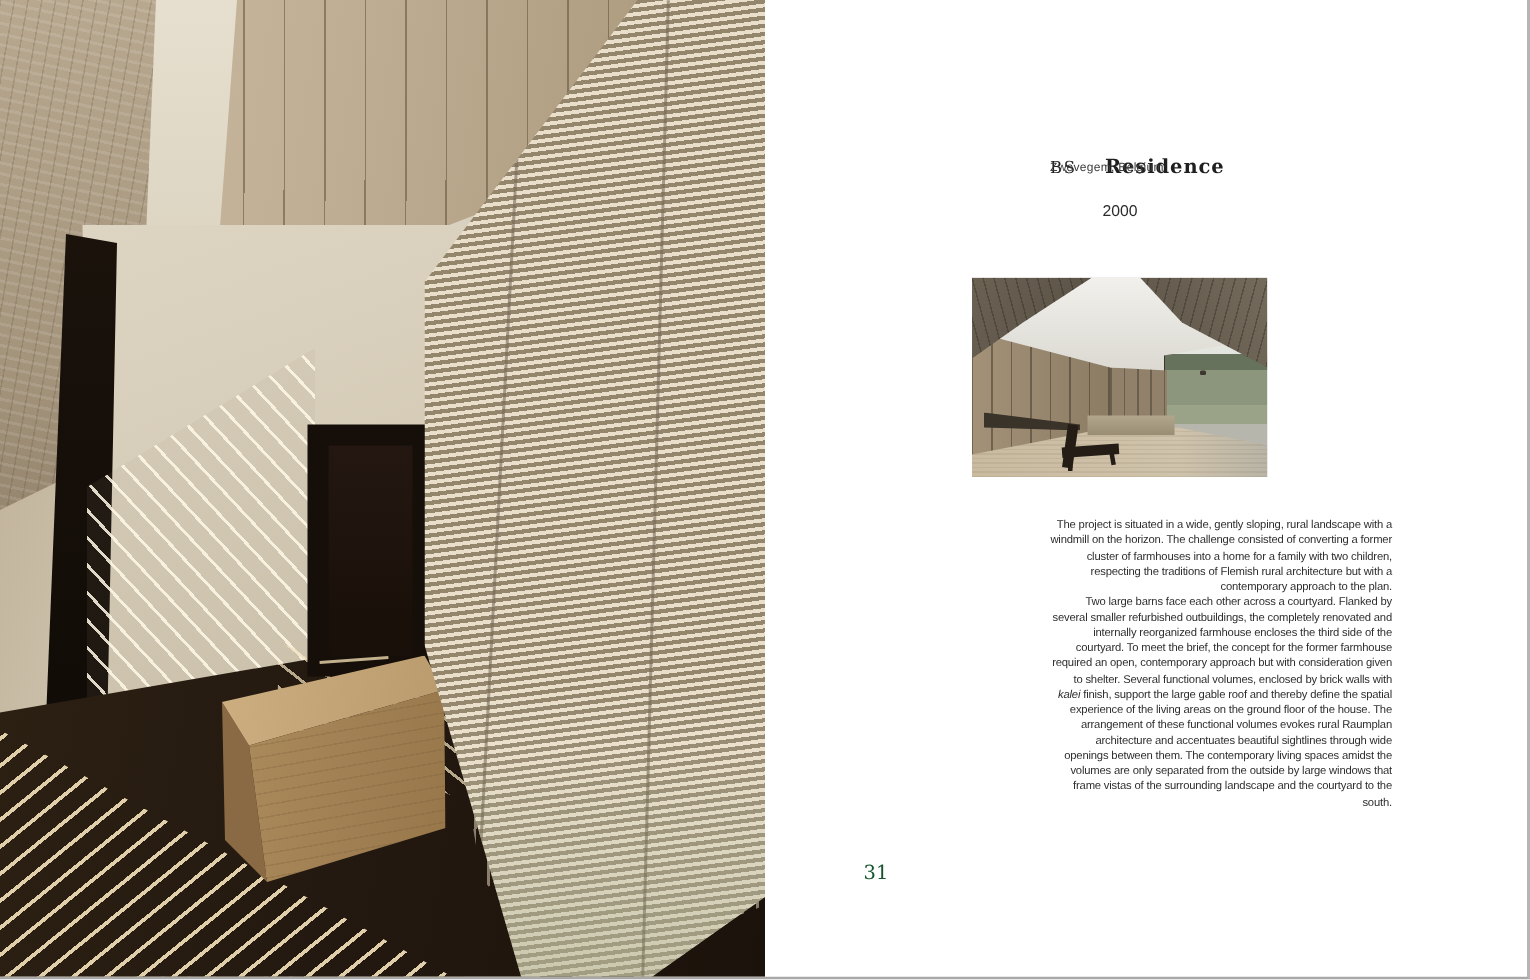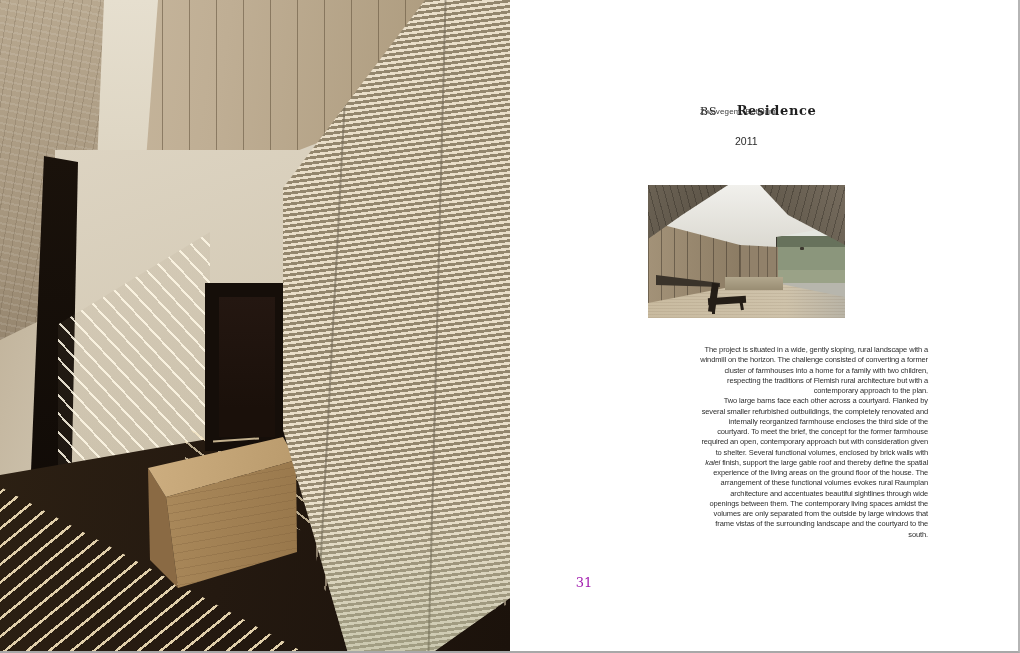--- a/index.html
+++ b/index.html
@@ -139,21 +139,21 @@
   .sp-chair-seat { left:60px; top:112px; width:38px; height:7px; background:#241d16; transform:rotate(-4deg); }
   .sp-chair-leg1 { left:64px; top:118px; width:3px; height:11px; background:#241d16; }
   .sp-chair-leg2 { left:92px; top:114px; width:3px; height:11px; background:#241d16; transform:rotate(-10deg); }
 
   .rp-body { position:absolute; left:189px; top:345px; width:229px; color:#2e2e2e;
     font-size:7.5px; line-height:10.25px; letter-spacing:-0.12px; text-align:right; }
   .rp-body p + p { text-indent:9px; }
   .rp-body em { }
 
   .rp-pagenum { position:absolute; left:52px; top:575px; width:44px; text-align:center;
-    font-family:"DejaVu Serif", serif; font-size:13px; color:#a21caf; }
+    font-family:"DejaVu Serif", serif; font-size:13px; color:#14532d; }
 </style>
 </head>
 <body>
 
 <div class="spread">
 
   <div class="page-left" role="img" aria-label="Full-bleed photograph: interior corridor with venetian blinds casting striped light across limewashed brick walls and a wood-plank ceiling, a dark doorway, a solid wooden bench and a dark floor streaked with sunlight">
     <div class="pl-ceiling"></div>
     <div class="pl-leftwall"></div>
     <div class="pl-lightband"></div>
@@ -180,21 +180,21 @@
   </div>
 
   <div class="page-right">
 
     <h1 class="rp-title">
       <span class="lead">BS</span><span class="rest">Residence</span>
     </h1>
 
     <div class="rp-location">Zwevegem, Belgium</div>
 
-    <div class="rp-year">2011</div>
+    <div class="rp-year">2000</div>
 
     <div class="rp-photo" role="img" aria-label="Interior photograph: oak wardrobe wall and concrete roof beams, large window onto a green meadow, dark wooden armchair on a beige carpet">
       <div class="sp-ceiling"></div>
       <div class="sp-window"></div>
       <div class="sp-horse"></div>
       <div class="sp-wardrobe"></div>
       <div class="sp-backwall"></div>
       <div class="sp-beam-left"></div>
       <div class="sp-beam-right"></div>
       <div class="sp-floor"></div>

